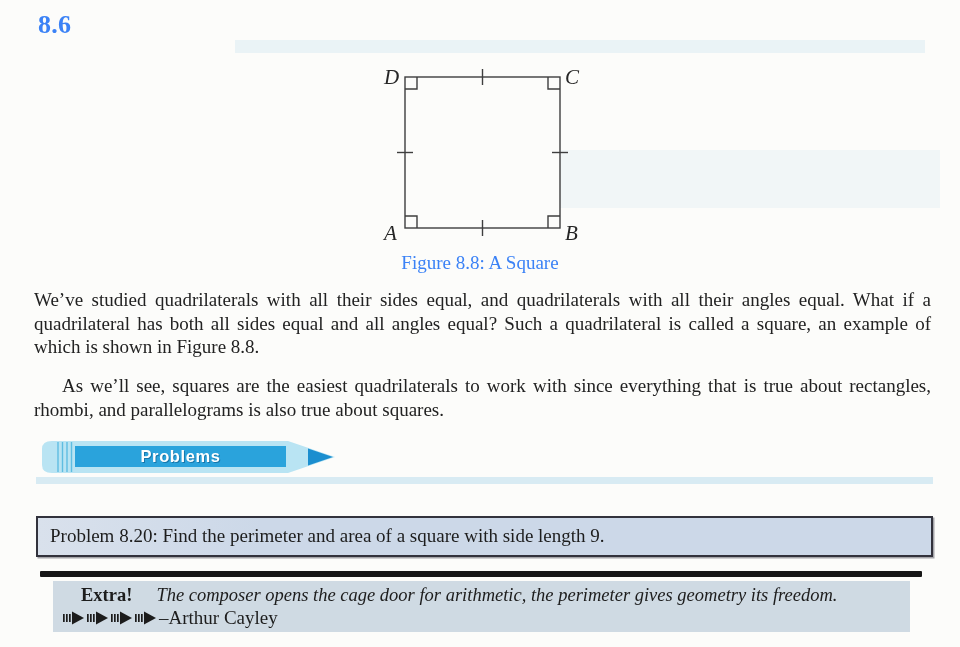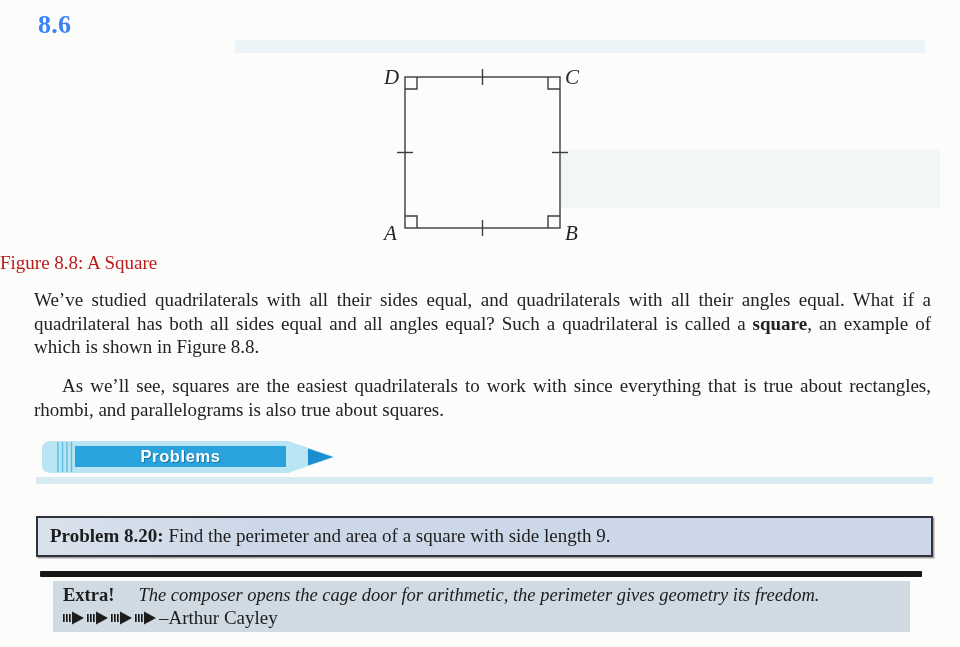--- a/index.html
+++ b/index.html
@@ -26,31 +26,31 @@
     font-size:26px; font-weight:bold; letter-spacing:0.2px;
     color:#3b82f6;
   }
 
   .figure-svg { position:absolute; left:373px; top:58px; }
   .geo-line { stroke:#3e3e3e; stroke-width:1.4; fill:none; }
   .vertex-label { font:italic 21px "Liberation Serif", serif; fill:#262626; }
 
   .figure-caption {
     position:absolute; left:0; right:0; top:252px;
-    text-align:left; font-size:19px; color:#b91c1c;
+    text-align:center; font-size:19px; color:#3b82f6;
   }
 
   .para {
     position:absolute; left:34px; width:897px;
     font-size:19px; line-height:23.5px;
     text-align:justify; color:#222;
   }
   .para-1 { top:288px; }
   .para-2 { top:374px; text-indent:28px; }
-  .bold { font-weight:bold; }
+  .bold { font-weight:normal; }
 
   .pencil-svg { position:absolute; left:38px; top:439px; }
   .band-label {
     font-family:"Liberation Sans", sans-serif;
     font-weight:bold; font-size:16.5px; letter-spacing:0.6px;
     fill:#ffffff;
   }
   .band-label-shadow {
     font-family:"Liberation Sans", sans-serif;
     font-weight:bold; font-size:16.5px; letter-spacing:0.6px;
@@ -71,21 +71,21 @@
     position:absolute; left:40px; top:571px; width:882px; height:6px;
     background:#161616; border-radius:1px;
   }
 
   .extra-box {
     position:absolute; left:53px; top:581px; width:857px; height:51px;
     background:#cfdae3;
     padding:4px 10px 2px 10px;
     color:#1d1d1d;
   }
-  .extra-row1 { display:flex; align-items:flex-end; }
+  .extra-row1 { display:flex; align-items:flex-end; margin-left:18px; }
   .extra-label { font-weight:bold; font-size:18.5px; }
   .extra-quote { font-style:italic; font-size:18.5px; margin-left:24px; }
   .extra-row2 { display:flex; align-items:center; justify-content:flex-start; margin-top:1px; }
   .extra-attr { font-size:19px; }
   .arrows-svg { display:block; }
 </style>
 </head>
 <body>
 
 <div class="page">

